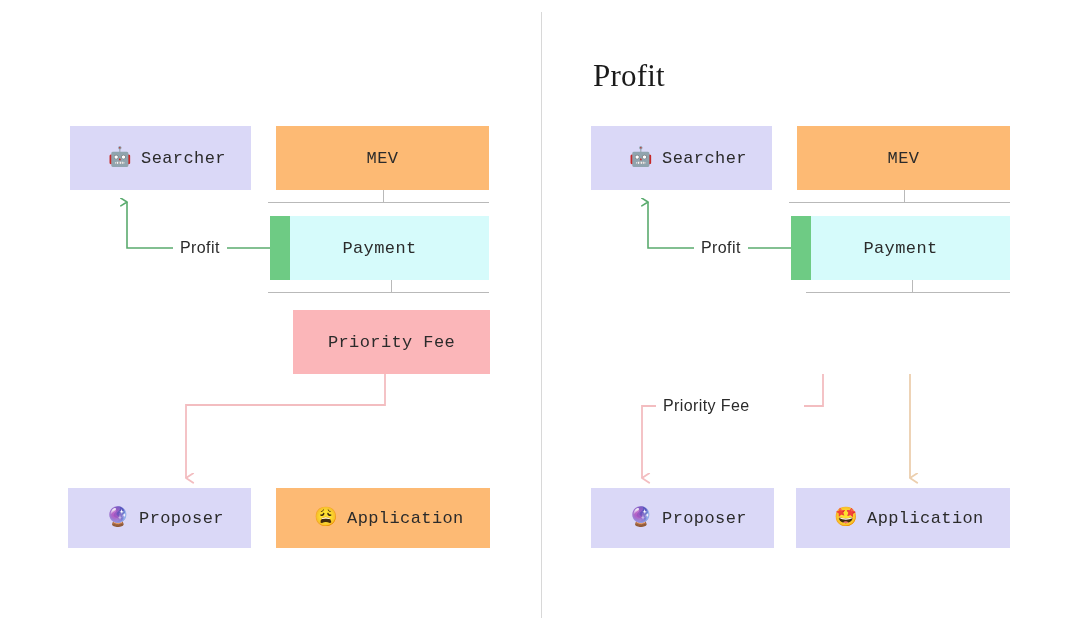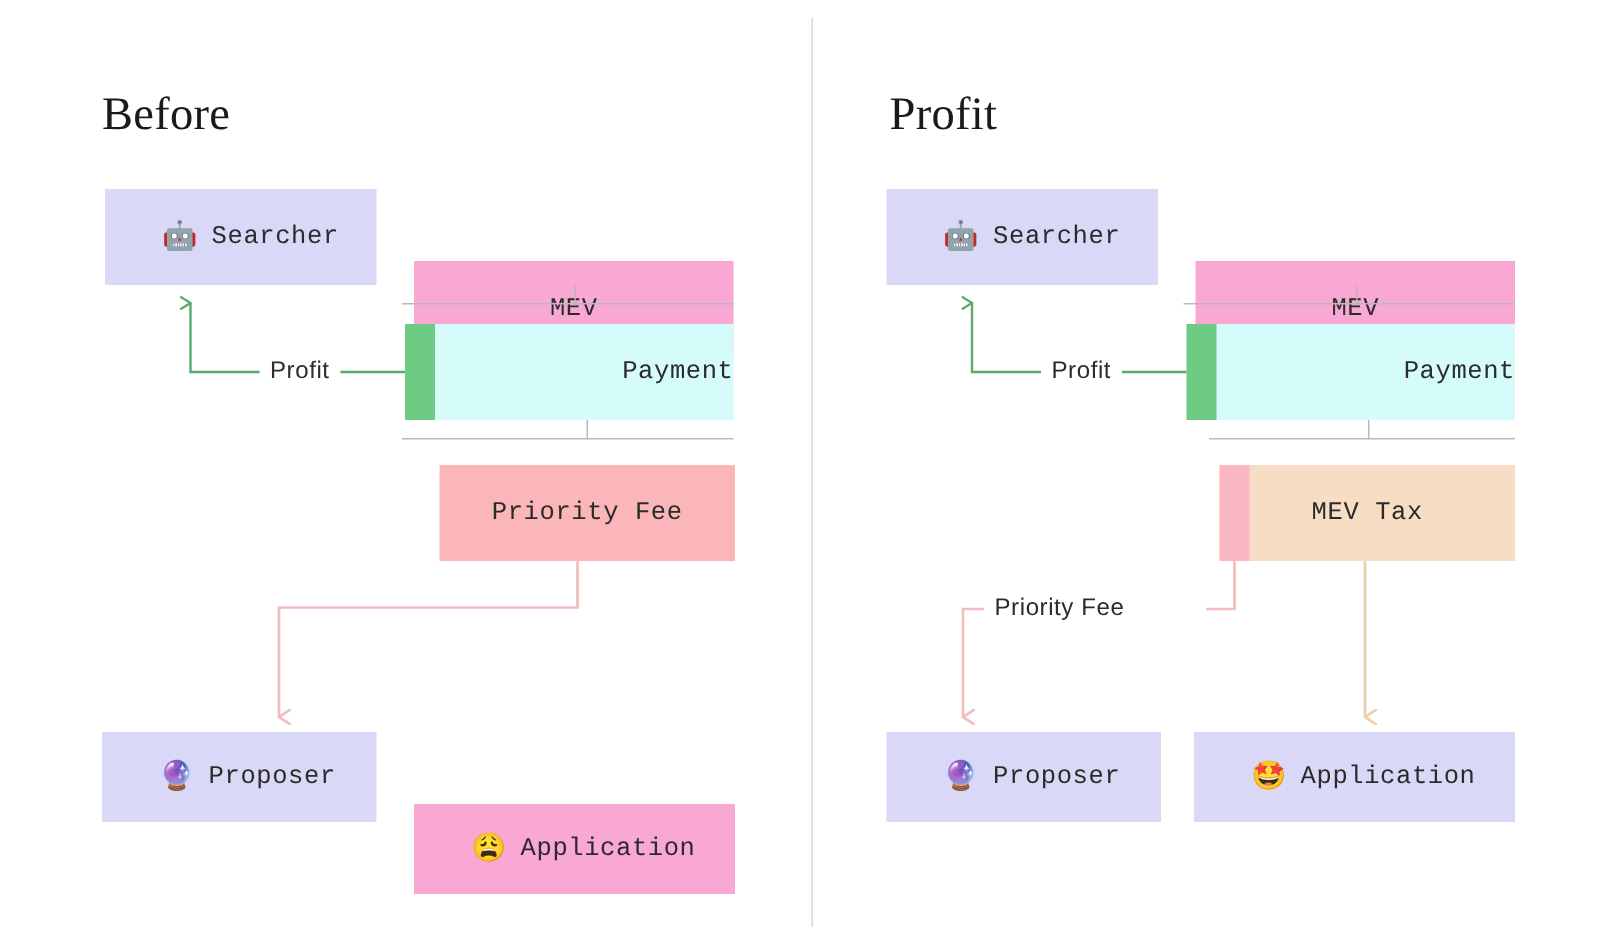--- a/index.html
+++ b/index.html
@@ -35,22 +35,22 @@
     font-size: 17px; color: #2b2b2b; letter-spacing: .4px;
     white-space: nowrap;
   }
   .box .emoji {
     font-size: 19px; margin-right: 9px; line-height: 1;
     display: inline-block;
   }
   .box.entity { justify-content: flex-start; padding-left: 38px; }
 
   .c-purple { background: #dad8f7; }
-  .c-gray   { background: #f9a8d4; margin-top: 48px; }
-  .c-cyan   { background: #d6fbfb; justify-content: flex-end; }
+  .c-gray   { background: #fdba74; }
+  .c-cyan   { background: #d6fbfb; }
   .c-pink   { background: #fbb6b9; }
   .c-tan    { background: #f6ddc3; }
 
   
   .seg {
     position: absolute; top: 0; bottom: 0; left: 0;
   }
   .seg-green { background: #6ecb84; }
   .seg-pink  { background: #fcb7c4; }
 
@@ -75,21 +75,20 @@
 </style>
 </head>
 <body>
 
 <div class="canvas">
 
   <div class="divider"></div>
 
   <div class="panel panel-left">
 
-    <div class="panel-title" style="left:68px; top:58px;">Before</div>
 
     <div class="box entity c-purple" style="left:70px; top:126px; width:181px; height:64px;">
       <span class="emoji">🤖</span>
       <span>Searcher</span>
     </div>
 
     <div class="box c-gray" style="left:276px; top:126px; width:213px; height:64px;">
       <span>MEV</span>
     </div>
 
@@ -155,24 +154,20 @@
     <div class="rule-v" style="left:363px; top:190px; height:13px;"></div>
 
     <div class="box c-cyan" style="left:250px; top:216px; width:219px; height:64px;">
       <div class="seg seg-green" style="width:20px;"></div>
       <span>Payment</span>
     </div>
 
     <div class="rule-h" style="left:265px; top:292px; width:204px;"></div>
     <div class="rule-v" style="left:371px; top:280px; height:13px;"></div>
 
-    <div class="box c-tan" style="left:272px; top:310px; width:197px; height:64px;">
-      <div class="seg seg-pink" style="width:20px;"></div>
-      <span>MEV Tax</span>
-    </div>
 
     <div class="box entity c-purple" style="left:50px; top:488px; width:183px; height:60px;">
       <span class="emoji">🔮</span>
       <span>Proposer</span>
     </div>
 
     <div class="box entity c-purple" style="left:255px; top:488px; width:214px; height:60px;">
       <span class="emoji">🤩</span>
       <span>Application</span>
     </div>

